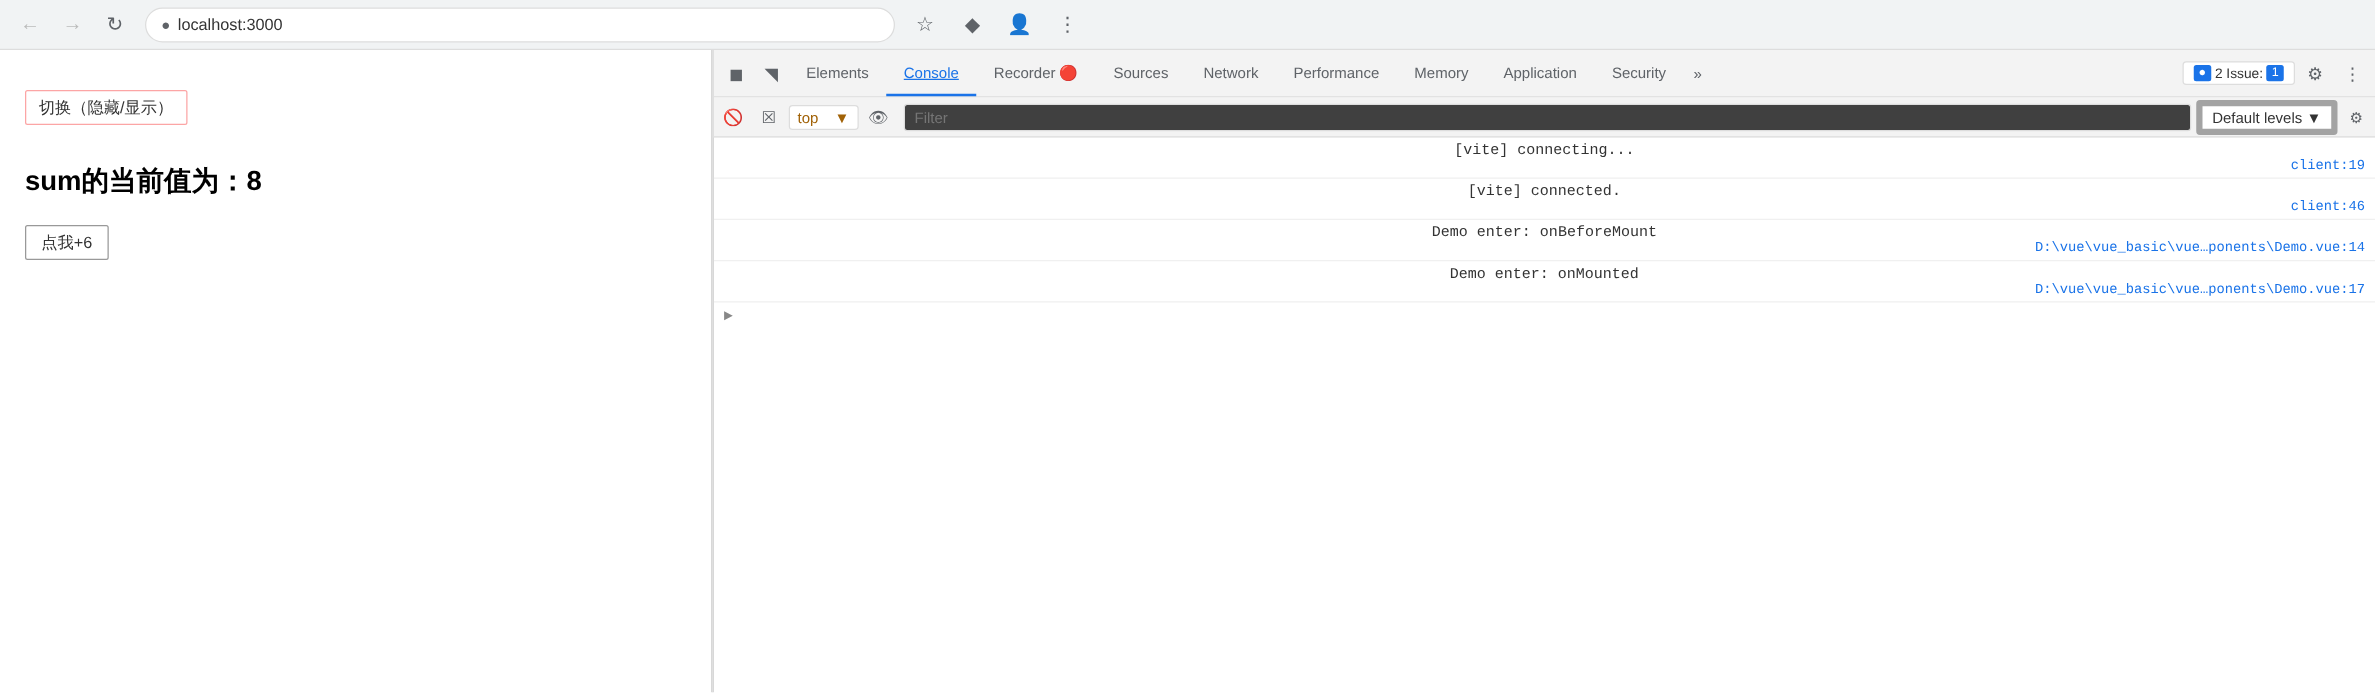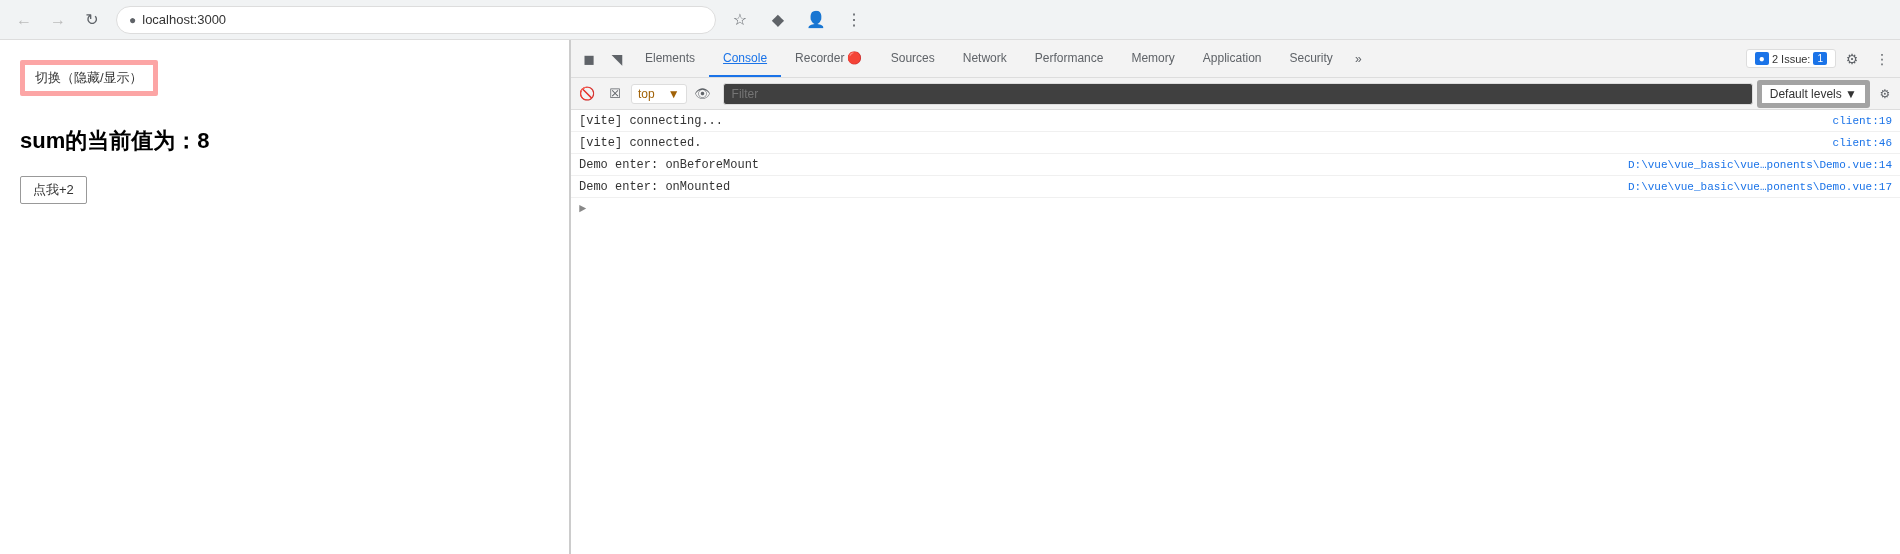--- a/index.html
+++ b/index.html
@@ -74,27 +74,28 @@
     
     .page-content {
       width: 570px;
       min-width: 570px;
       height: 100%;
       background: #fff;
       padding: 20px;
       border-right: 1px solid #ccc;
     }
     .toggle-btn {
-      border: 5px solid #fca5a5;
+      border: 1px solid #fca5a5;
       background: #fff;
       padding: 4px 10px;
       font-size: 13px;
       cursor: pointer;
       border-radius: 2px;
       color: #333;
+      margin-top: 12px;
     }
     .sum-display {
       font-size: 22px;
       font-weight: bold;
       margin-top: 30px;
       margin-bottom: 20px;
     }
     .click-btn {
       border: 1px solid #999;
       background: #fff;
@@ -258,20 +259,21 @@
       font-family: 'Courier New', monospace;
       font-size: 12px;
       padding: 0;
     }
     .console-line {
       display: flex;
       align-items: center;
       padding: 3px 8px;
       border-bottom: 1px solid #f0f0f0;
       min-height: 22px;
+      flex-direction: column;
     }
     .console-text {
       flex: 1;
       color: #333;
     }
     .console-source {
       color: #1a73e8;
       margin-left: auto;
       cursor: pointer;
       font-size: 11px;
@@ -306,21 +308,21 @@
     <button class="browser-action-btn">👤</button>
     <button class="browser-action-btn">⋮</button>
   </div>
 </div>
 
 <div class="main-layout">
 
   <div class="page-content">
     <button class="toggle-btn">切换（隐藏/显示）</button>
     <div class="sum-display">sum的当前值为：8</div>
-    <button class="click-btn">点我+2</button>
+    <button class="click-btn">点我+6</button>
   </div>
 
   <div class="devtools-panel">
 
     <div class="devtools-toolbar">
       <button class="dt-icon-btn">◼</button>
       <button class="dt-icon-btn">◥</button>
       <div class="dt-tabs">
         <div class="dt-tab">
           <span>Elements</span>

